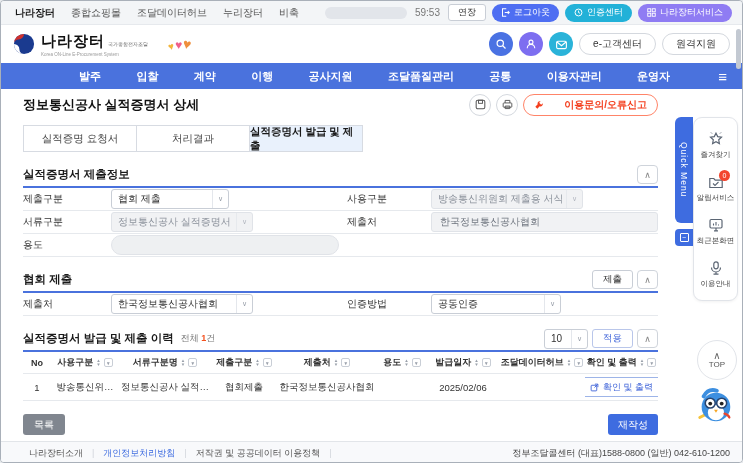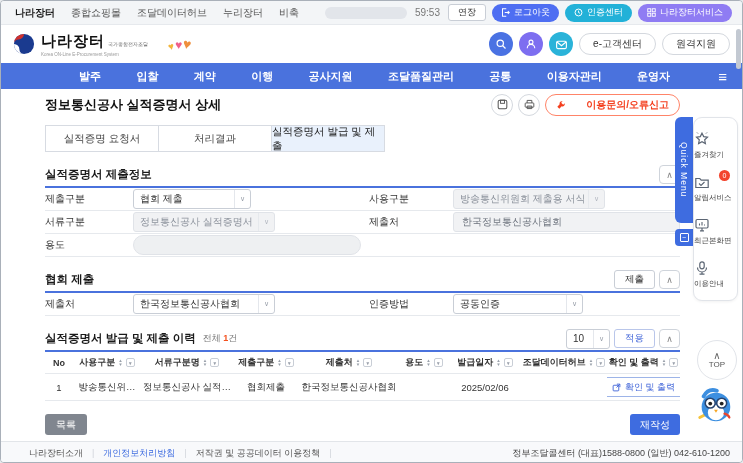--- a/index.html
+++ b/index.html
@@ -41,36 +41,36 @@
 
   
   .nav { height:26px; background:#4a72dd; display:flex; align-items:center;
          padding:0 72px 0 78px; position:relative; }
   .nav-items { display:flex; justify-content:space-between; flex:1; }
   .nav-item { color:#fff; font-size:11px; font-weight:600; cursor:pointer; white-space:nowrap; }
   .hamburger { position:absolute; right:15px; color:#fff; font-size:15px; line-height:1; cursor:pointer; }
 
   
   .main { position:relative; height:352px; background:#fff; }
-  .content { position:absolute; left:44px; top:0; width:635px; }
+  .content { position:absolute; left:22px; top:0; width:635px; }
 
   .title-row { display:flex; align-items:center; height:31px; }
   .page-title { font-size:13px; font-weight:bold; color:#111; }
   .tr-right { margin-left:auto; display:flex; gap:5px; align-items:center; }
   .icon-btn { width:22px; height:22px; border-radius:50%; border:1px solid #d4d8de;
               background:#fff; display:flex; align-items:center; justify-content:center; }
   .report-pill { height:22px; border-radius:11px; border:1px solid #ff8468; background:#fff;
                  display:flex; align-items:center; gap:20px; padding:0 10px; font-size:10px;
                  font-weight:bold; color:#f43f1e; white-space:nowrap; }
 
   .tabs { display:flex; margin-top:5px; }
   .tab { width:114px; height:27px; border:1px solid #d7dbe2; margin-left:-1px; display:flex;
          align-items:center; justify-content:center; font-size:10.5px; color:#444; background:#fff; cursor:pointer; }
   .tab:first-child { margin-left:0; }
-  .tab.active { background:#e9f1fc; font-weight:normal; color:#1a1a1a; }
+  .tab.active { background:#e9f1fc; font-weight:bold; color:#1a1a1a; }
 
   .sec-head { display:flex; align-items:center; margin-top:11px; height:23px; }
   .sec-title { font-size:11.5px; font-weight:bold; color:#1a1a1a; white-space:nowrap; }
   .sec-right { margin-left:auto; display:flex; gap:4px; align-items:center; }
   .collapse { width:21px; height:19px; border:1px solid #cfd4db; border-radius:4px; background:#fff;
               color:#888; font-size:9px; display:flex; align-items:center; justify-content:center; }
   .sm-btn { height:19px; padding:0 10px; border:1px solid #c9ced6; border-radius:3px;
             background:#fff; font-size:9.5px; color:#333; }
   .sm-btn.blue { border-color:#b9c6ea; color:#3e63d8; }
 
@@ -121,21 +121,21 @@
                border-radius:6px 0 0 6px; display:flex; align-items:center; justify-content:center; cursor:pointer; }
   .quick-tab span { writing-mode:vertical-rl; font-size:8.5px; color:#fff; letter-spacing:1px; }
   .quick-min { position:absolute; right:49px; top:140px; width:18px; height:17px; background:#3e6ce0;
                border-radius:4px 0 0 4px; display:flex; align-items:center; justify-content:center; cursor:pointer; }
   .quick-min i { width:9px; height:9px; border:1px solid #fff; border-radius:1px; display:flex;
                  align-items:center; justify-content:center; font-style:normal; color:#fff;
                  font-size:7px; line-height:1; }
   .quick-panel { position:absolute; right:4px; top:28px; width:45px; background:#fff;
                  border:1px solid #e1e4e9; border-radius:9px; padding:6px 0 4px;
                  box-shadow:0 1px 3px rgba(0,0,0,.06); }
-  .q-item { display:flex; flex-direction:column; gap:3px; padding:7px 0; position:relative; cursor:pointer; }
+  .q-item { display:flex; flex-direction:column; align-items:center; gap:3px; padding:7px 0; position:relative; cursor:pointer; }
   .q-label { font-size:7.5px; color:#444; white-space:nowrap; }
   .q-badge { position:absolute; top:3px; right:7px; min-width:11px; height:11px; border-radius:6px;
              background:#f3452e; color:#fff; font-size:7px; display:flex; align-items:center;
              justify-content:center; padding:0 2px; }
   .top-btn { position:absolute; right:5px; top:251px; width:40px; height:40px; border-radius:50%;
              background:#fff; border:1px solid #e1e4e9; display:flex; flex-direction:column;
              align-items:center; justify-content:center; font-size:8px; color:#555; cursor:pointer; }
   .top-btn .chev { font-size:10px; color:#666; line-height:8px; }
   .mascot { position:absolute; right:6px; top:296px; width:42px; height:42px; }
 

